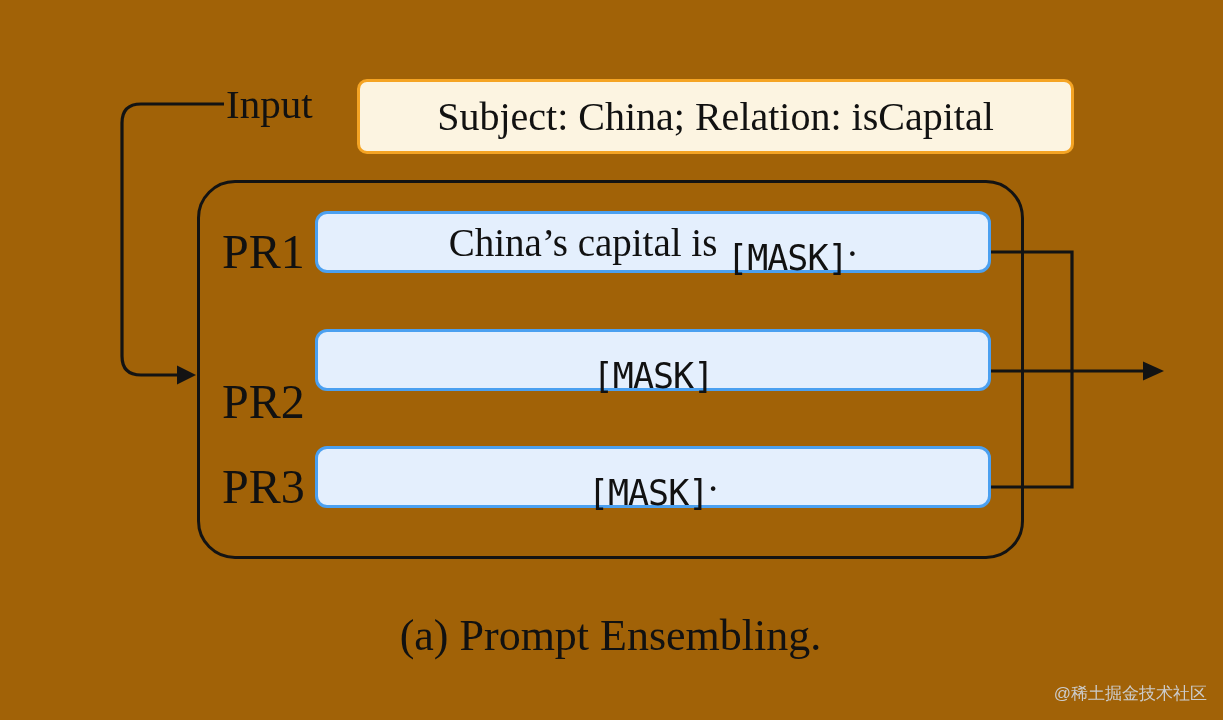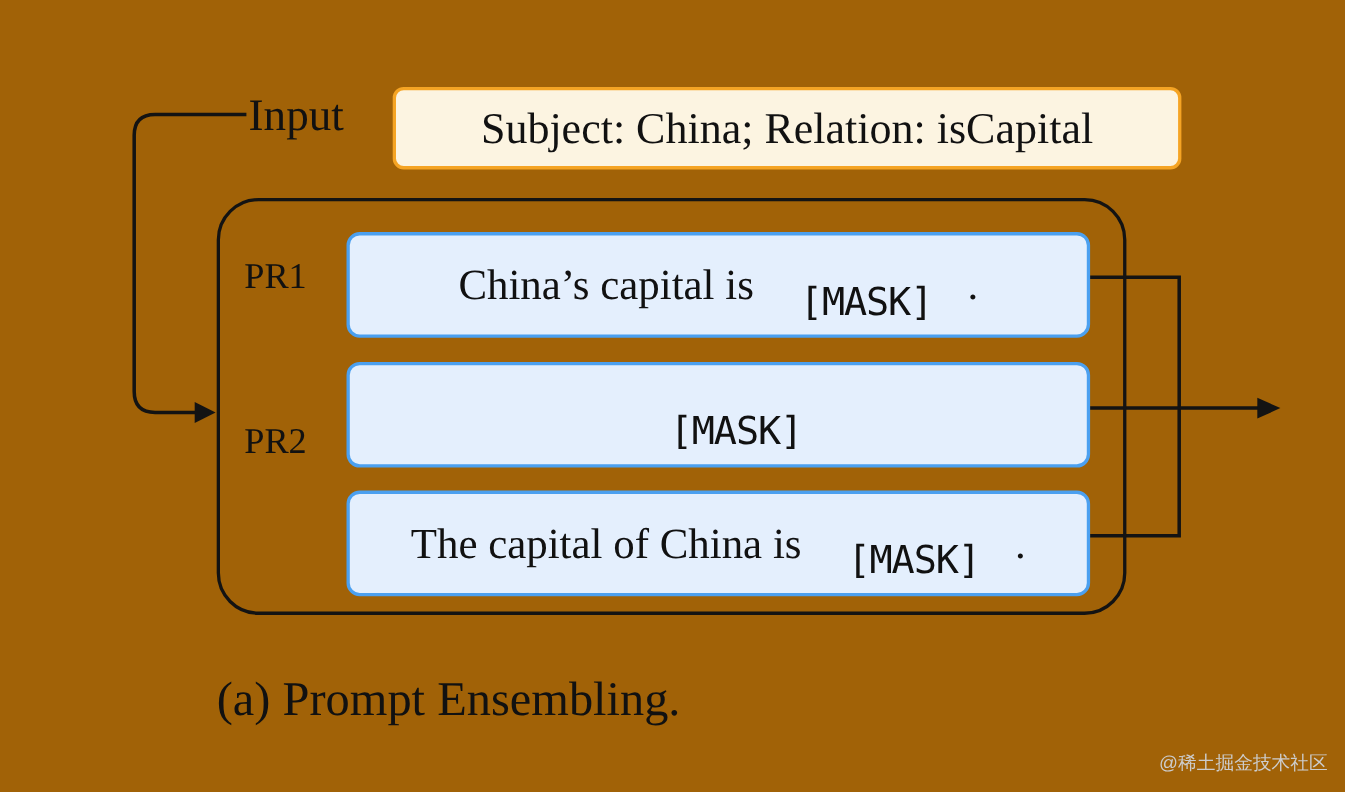--- a/index.html
+++ b/index.html
@@ -34,45 +34,45 @@
     border-radius:10px;
     display:flex;align-items:center;justify-content:center;
     font-size:40px;white-space:nowrap;
   }
   .ensemble-container{
     position:absolute;left:197px;top:180px;width:827px;height:379px;
     border:3px solid var(--line);border-radius:38px;background:transparent;
   }
   .pr-label{
     position:absolute;left:222px;width:92px;height:44px;
-    font-size:33px;line-height:44px;white-space:nowrap;
+    font-size:48px;line-height:44px;white-space:nowrap;
   }
   .pr-label.row1{top:230px;}
   .pr-label.row2{top:348px;margin-top:32px;}
   .pr-label.row3{top:465px;}
 
   .prompt-box{
-    position:absolute;left:315px;width:676px;height:96px;
+    position:absolute;left:315px;width:676px;height:62px;
     background:var(--prompt-box-bg);
     border:3px solid var(--prompt-box-border);
     border-radius:12px;
     display:flex;align-items:center;justify-content:center;
-    font-size:39px;white-space:pre;gap:32px;
+    font-size:39px;white-space:pre;
   }
   .prompt-box.row1{top:211px;}
   .prompt-box.row2{top:329px;}
   .prompt-box.row3{top:446px;}
 
   .mask{
     font-family:"DejaVu Sans Mono",monospace;
     font-size:35px;letter-spacing:-1px;margin-top:32px;
   }
   .caption{
     position:absolute;left:197px;top:610px;width:827px;
-    font-size:44px;white-space:nowrap;
+    text-align:center;font-size:44px;white-space:nowrap;
   }
   .watermark{
     position:absolute;right:16px;top:682px;
     font-family:"Liberation Sans","DejaVu Sans",sans-serif;
     font-size:17px;color:var(--watermark);white-space:nowrap;
   }
 </style>
 </head>
 <body>
 
@@ -100,21 +100,22 @@
   <div class="pr-label row1">PR1</div>
   <div class="prompt-box row1">
     <span class="pre">China’s capital is </span><span class="mask">[MASK]</span><span class="post">.</span>
   </div>
 
   <div class="pr-label row2">PR2</div>
   <div class="prompt-box row2">
     <span class="pre"></span><span class="mask">[MASK]</span>
   </div>
 
+  <div class="pr-label row3">PR3</div>
   <div class="prompt-box row3">
-    <span class="pre">The capital of China is </span><span class="mask">[MASK]</span><span class="post">.</span>
+    <span class="mask">[MASK]</span><span class="post">.</span>
   </div>
 
   <div class="caption">(a) Prompt Ensembling.</div>
 
   <div class="watermark">@稀土掘金技术社区</div>
 
 </div>
 
 </body></html>

